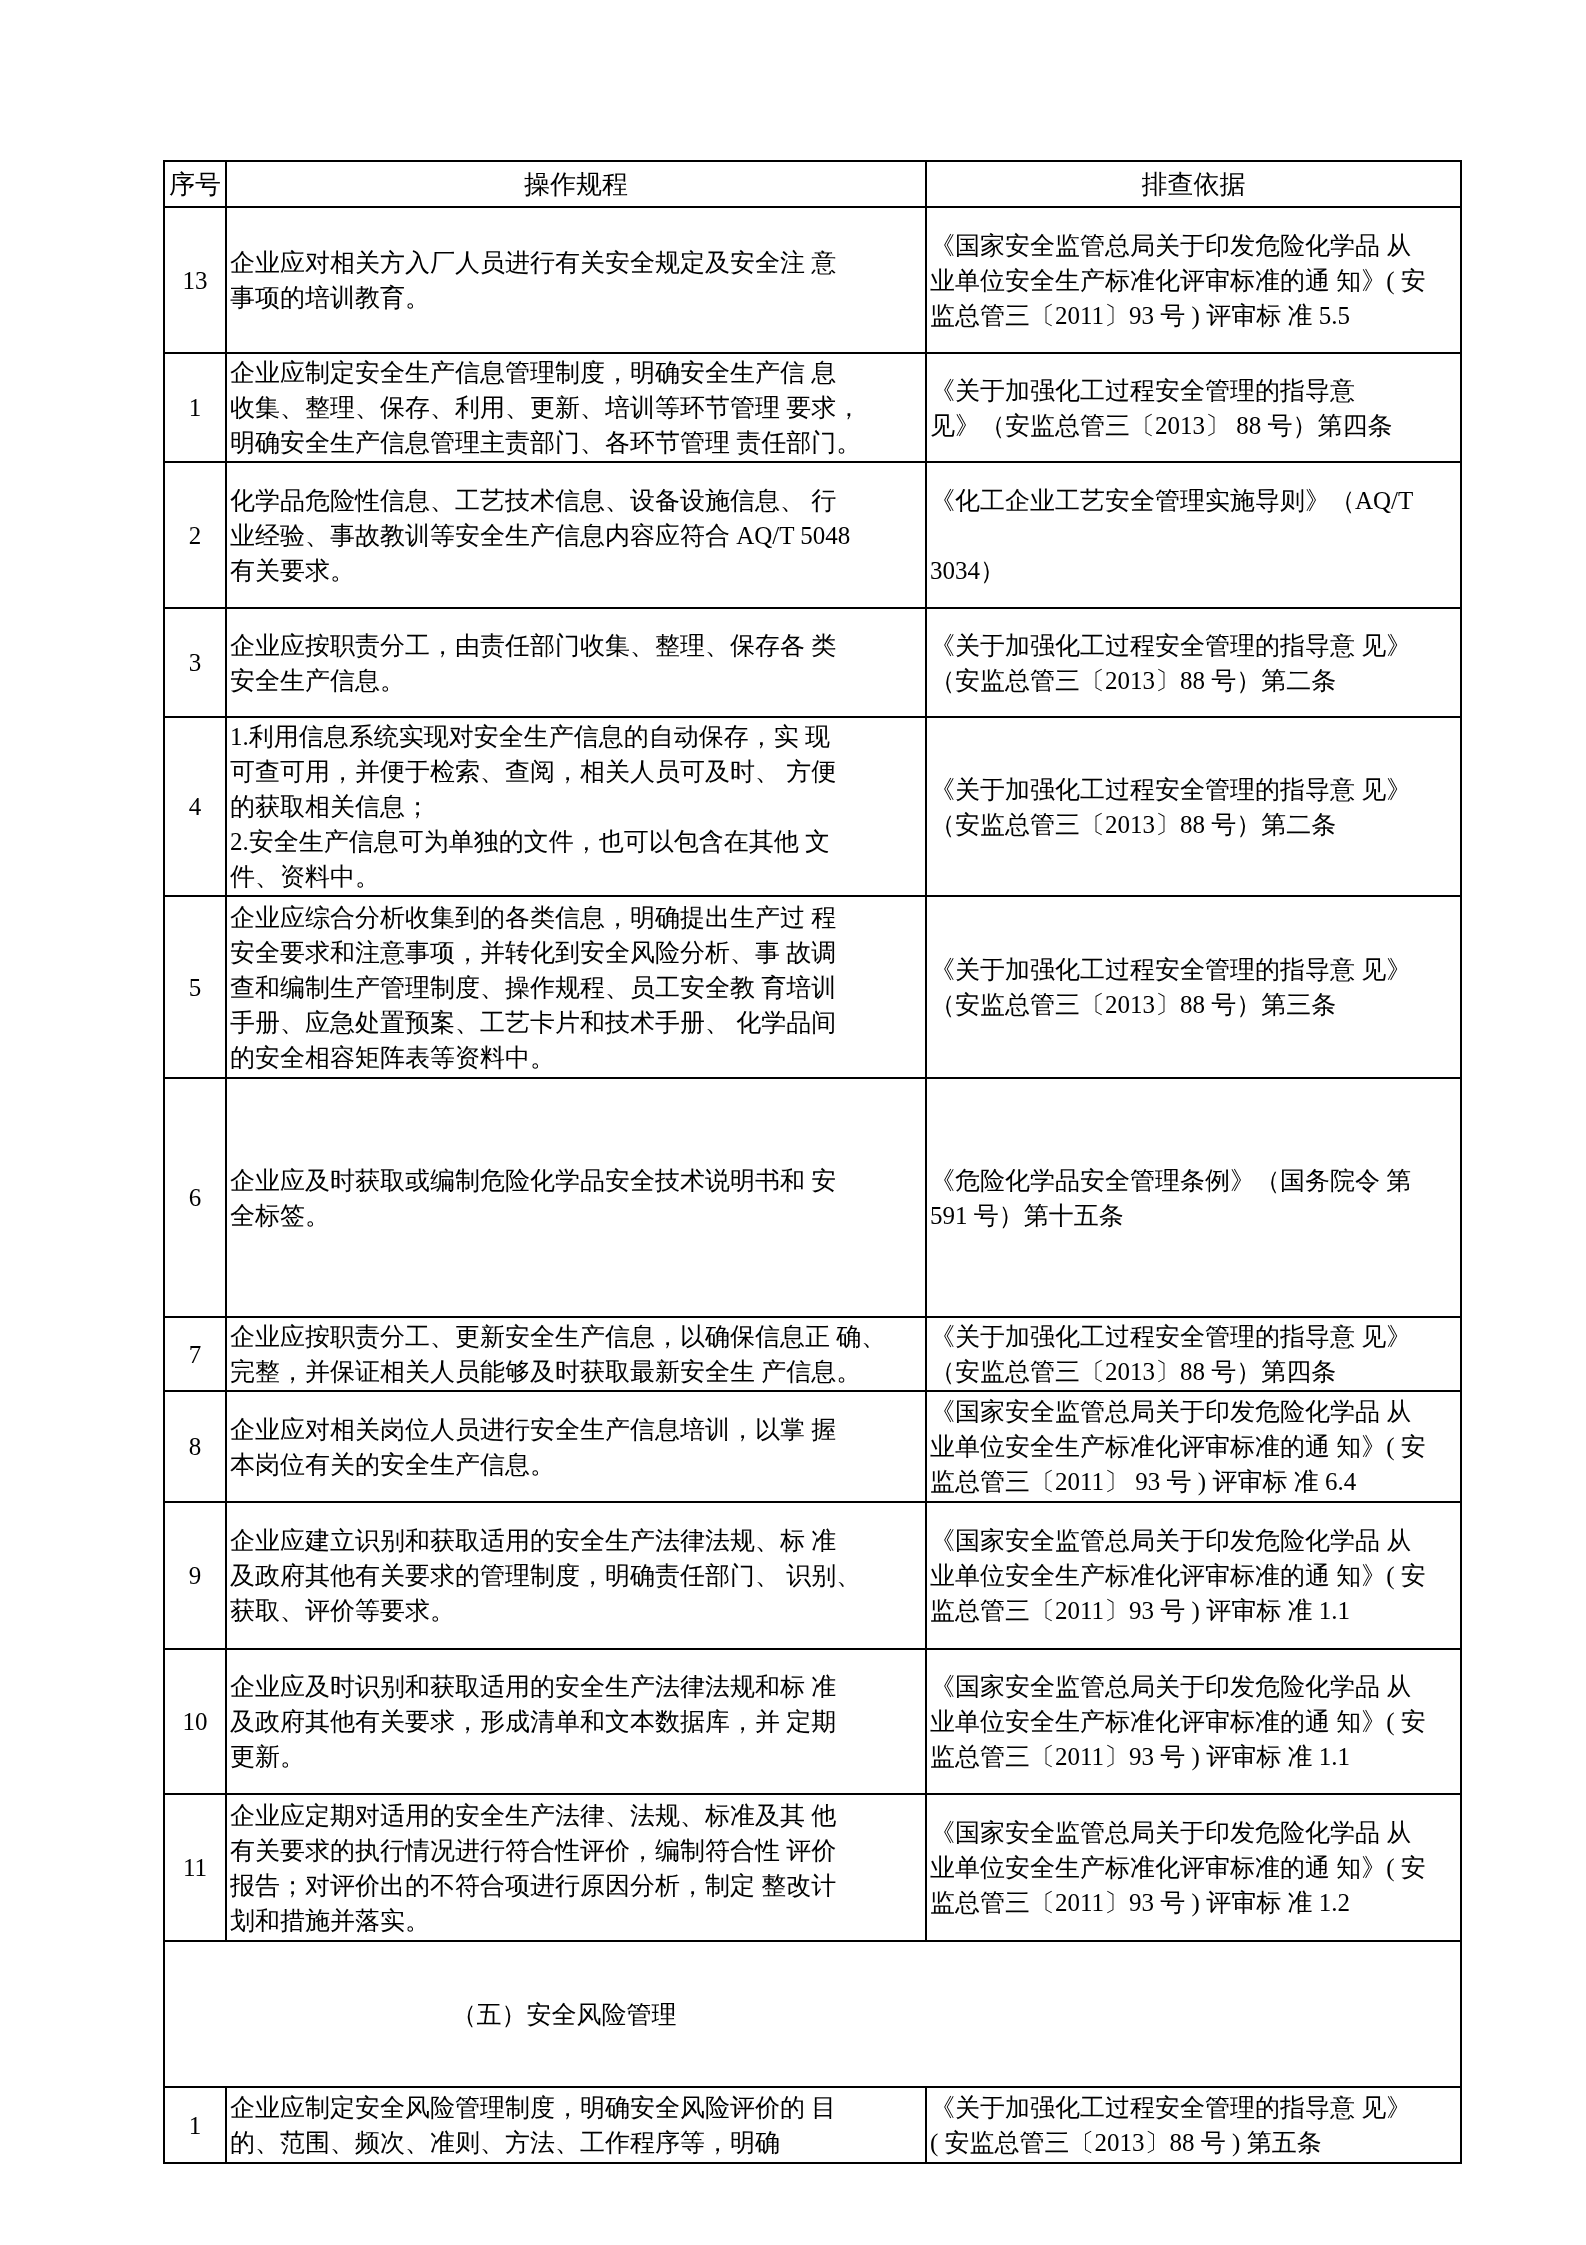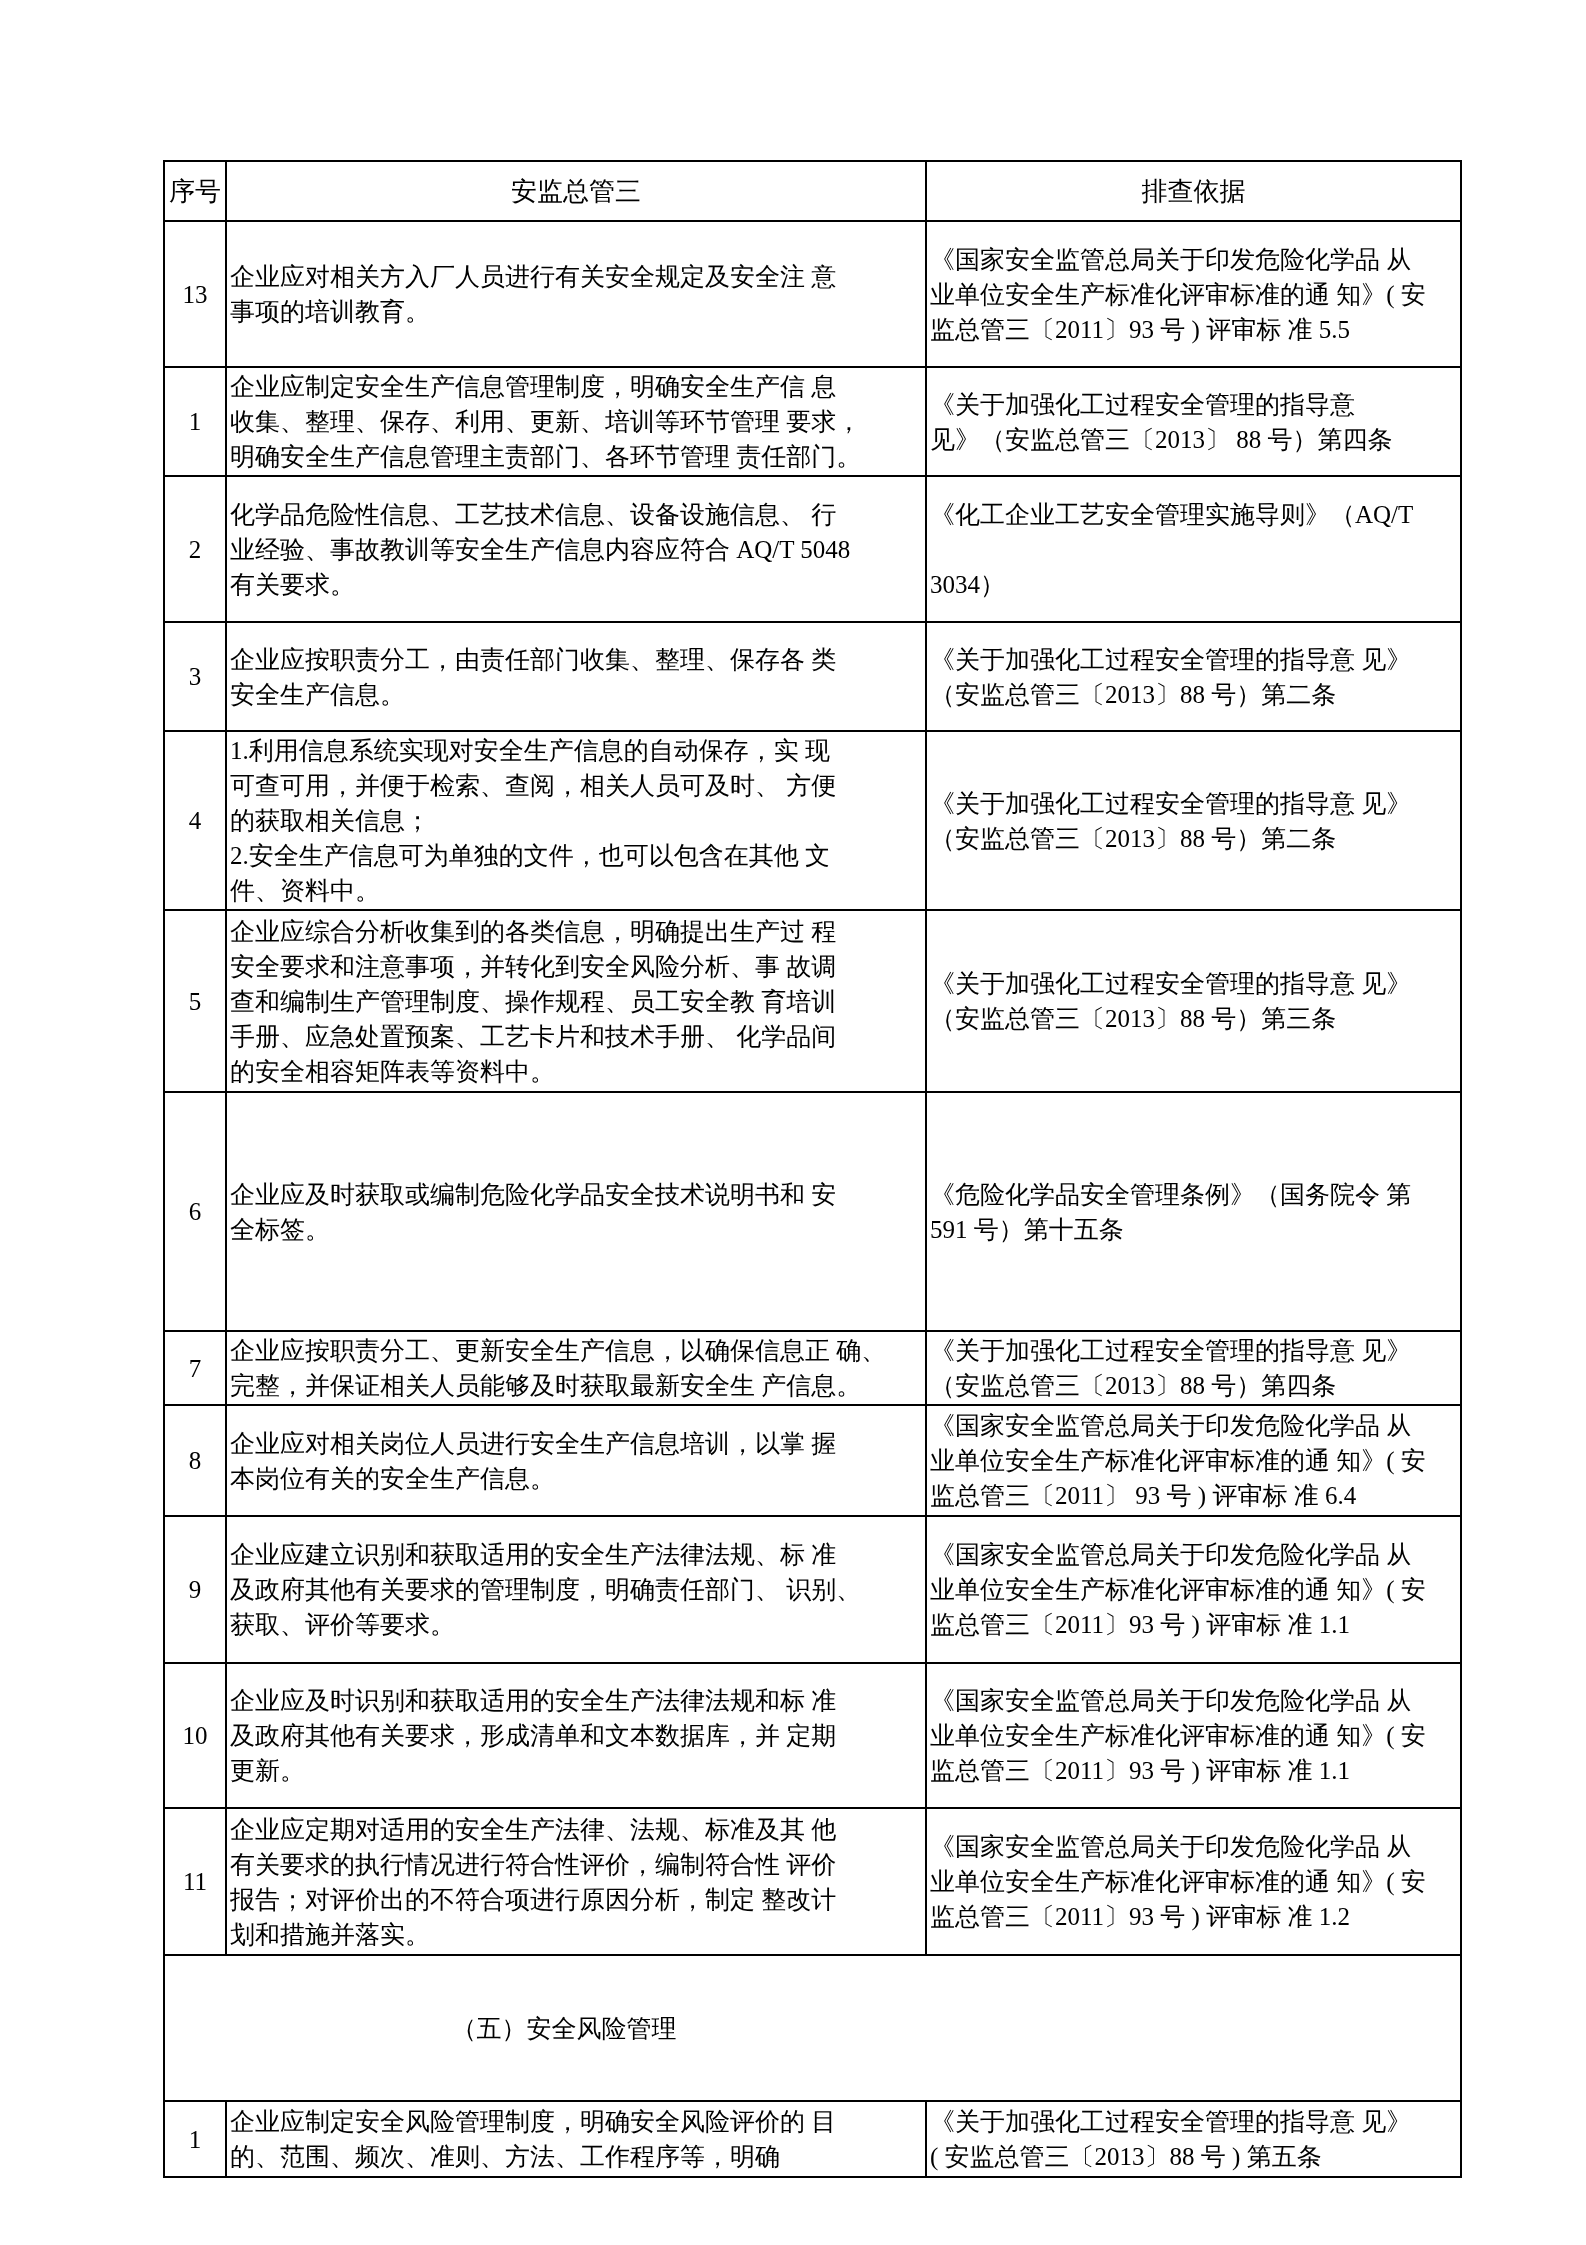--- a/index.html
+++ b/index.html
@@ -25,21 +25,21 @@
   .doc-table col.c-basis{width:535px;}
   .doc-table th,
   .doc-table td{
     border:2px solid #000000;
     font-size:25px;
     line-height:35px;
     vertical-align:middle;
     padding:1px 3px;
     overflow:hidden;
   }
-  .doc-table thead tr{height:60px;}
+  .doc-table thead tr{height:46px;}
   .doc-table th{
     font-weight:normal;
     font-size:26px;
     text-align:center;
     padding:0;
   }
   td.num{
     text-align:center;
     padding:12px;
     border-radius:21px;
@@ -76,21 +76,21 @@
 <div class="page">
   <table class="doc-table">
     <colgroup>
       <col class="c-num">
       <col class="c-content">
       <col class="c-basis">
     </colgroup>
     <thead>
       <tr>
         <th>序号</th>
-        <th>安监总管三</th>
+        <th>操作规程</th>
         <th>排查依据</th>
       </tr>
     </thead>
     <tbody id="table-rows">
         <tr class="item-row">
     <td class="num">13</td>
     <td class="content">企业应对相关方入厂人员进行有关安全规定及安全注 意
 事项的培训教育。</td>
     <td class="basis">《国家安全监管总局关于印发危险化学品 从
 业单位安全生产标准化评审标准的通 知》( 安

